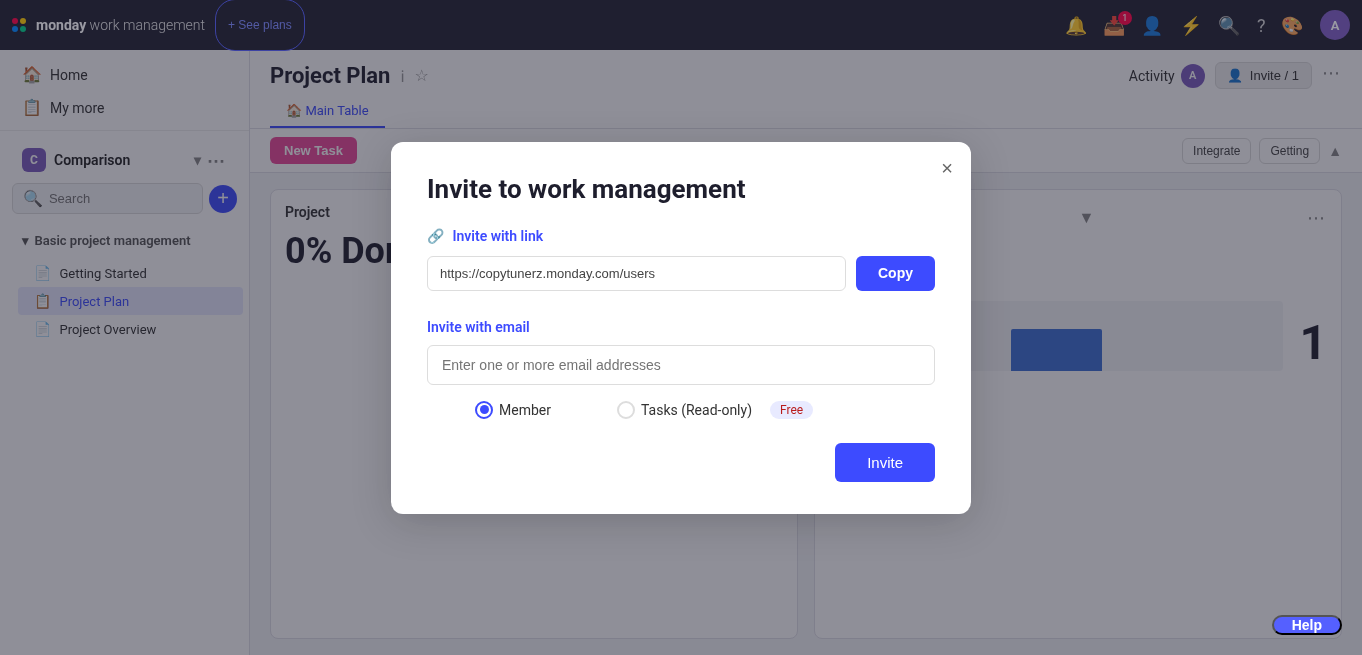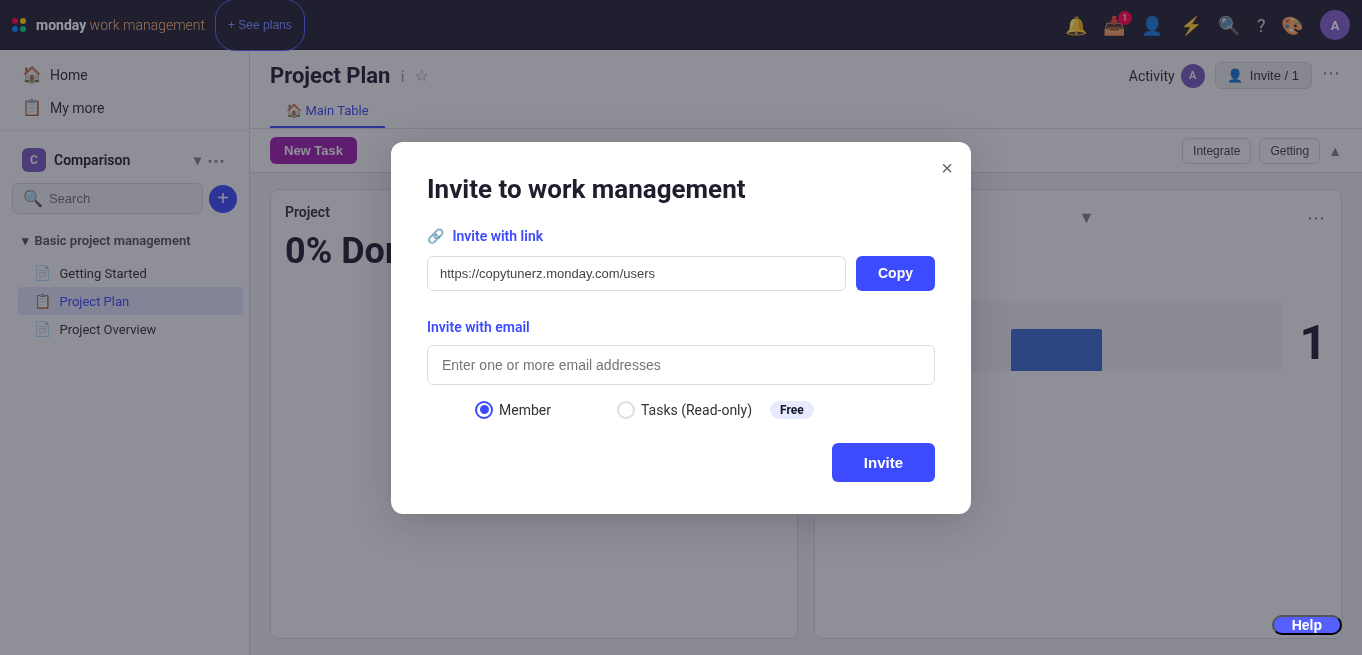--- a/index.html
+++ b/index.html
@@ -16,21 +16,21 @@
       position: relative;
       z-index: 10;
     }
     .logo-dots { display: grid; grid-template-columns: 1fr 1fr; gap: 2px; }
     .logo-dot { width: 6px; height: 6px; border-radius: 50%; }
     .logo-dot.red { background: #f04; }
     .logo-dot.yellow { background: #fc0; }
     .logo-dot.blue { background: #08f; }
     .logo-dot.green { background: #0c8; }
     .top-nav-brand { color: #fff; font-size: 14px; }
-    .top-nav-brand span { color: #fdba74; font-weight: 300; }
+    .top-nav-brand span { color: #e5e5e5; font-weight: 300; }
     .see-plans-btn {
       border: 1.5px solid #5560ff; border-radius: 20px; color: #7c8aff;
       background: transparent; padding: 18px 12px; font-size: 12px; cursor: pointer;
       display: flex; align-items: center; gap: 4px;
     }
     .top-nav-spacer { flex: 1; }
     .top-nav-icons { display: flex; align-items: center; gap: 16px; }
     .nav-icon { color: #ccc; font-size: 18px; cursor: pointer; position: relative; }
     .badge {
       position: absolute; top: -4px; right: -6px; background: #f04;
@@ -105,21 +105,21 @@
     .tabs-row { display: flex; gap: 0; }
     .tab {
       padding: 8px 16px; font-size: 13px; color: #666; cursor: pointer; border-bottom: 2px solid transparent;
     }
     .tab.active { color: #3d4bff; border-bottom-color: #3d4bff; }
     .toolbar {
       display: flex; align-items: center; gap: 8px; padding: 8px 20px;
       background: #fff; border-bottom: 1px solid #e0e0e8;
     }
     .new-task-btn {
-      background: #a21caf; color: #fff; border: none; border-radius: 6px;
+      background: #ec4899; color: #fff; border: none; border-radius: 6px;
       padding: 6px 14px; font-size: 13px; cursor: pointer; font-weight: 600;
     }
     .toolbar-btn {
       border: 1px solid #ddd; background: #fff; border-radius: 6px;
       padding: 5px 10px; font-size: 12px; cursor: pointer; color: #444;
     }
     .toolbar-spacer { flex: 1; }
     .content-area { flex: 1; overflow: auto; padding: 16px 20px; display: grid; grid-template-columns: 1fr 1fr; gap: 16px; }
     .card {
       background: #fff; border-radius: 8px; border: 1px solid #e0e0e8; padding: 14px;
@@ -166,27 +166,27 @@
     }
     .role-row { display: flex; align-items: center; gap: 18px; margin-bottom: 24px; }
     .radio-option { display: flex; align-items: center; gap: 6px; cursor: pointer; font-size: 14px; color: #333; padding-left: 48px; }
     .radio-dot {
       width: 18px; height: 18px; border-radius: 50%; border: 2px solid #ddd;
       display: flex; align-items: center; justify-content: center;
     }
     .radio-dot.selected { border-color: #3d4bff; }
     .radio-dot.selected::after { content: ''; width: 9px; height: 9px; border-radius: 50%; background: #3d4bff; }
     .free-badge {
-      background: #e8eaff; color: #0f172a; border-radius: 20px; padding: 2px 10px;
-      font-size: 12px; font-weight: 700;
+      background: #e8eaff; color: #b91c1c; border-radius: 20px; padding: 2px 10px;
+      font-size: 12px; font-weight: 400;
     }
     .invite-submit-btn {
       display: block; margin-left: auto; background: #3d4bff; color: #fff;
       border: none; border-radius: 6px; padding: 11px 32px; font-size: 15px;
-      font-weight: 700; cursor: pointer;
+      font-weight: 400; cursor: pointer;
     }
     .help-btn {
       position: fixed; bottom: 20px; right: 20px; background: #5560ff; color: #fff;
       border-radius: 20px; padding: 0 18px; font-size: 14px; font-weight: 600;
       cursor: pointer; z-index: 200;
     }
     .chevron { font-size: 14px; color: #888; }
     .three-dots { color: #888; font-size: 18px; cursor: pointer; letter-spacing: 2px; }
     .divider { height: 1px; background: #eee; margin: 6px 0; }
     .filter-icon { font-size: 16px; color: #888; cursor: pointer; }

